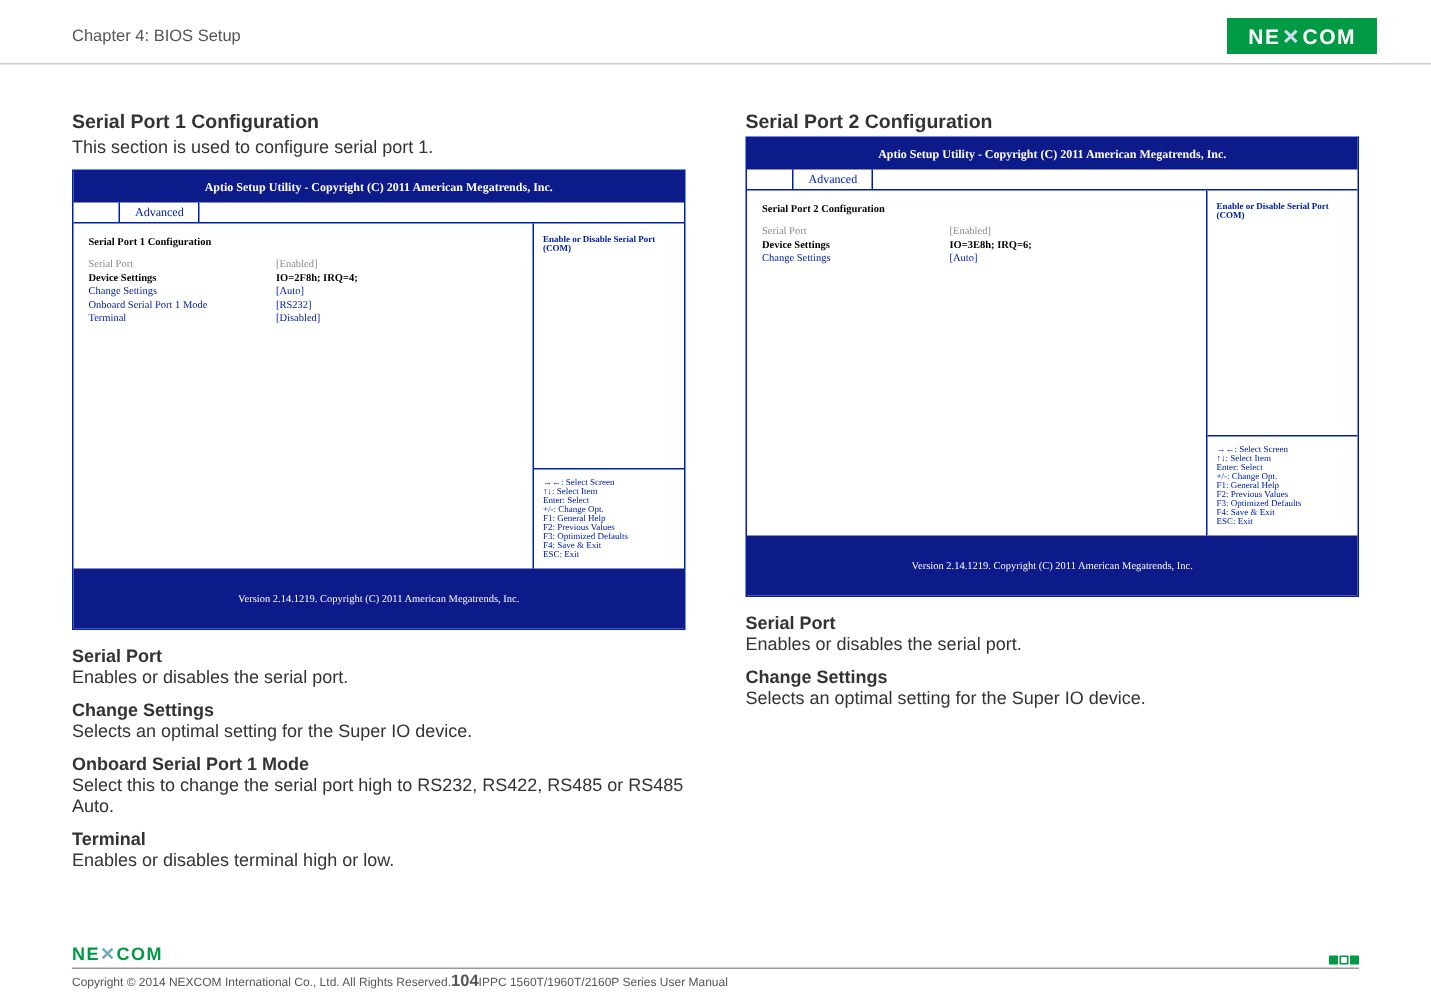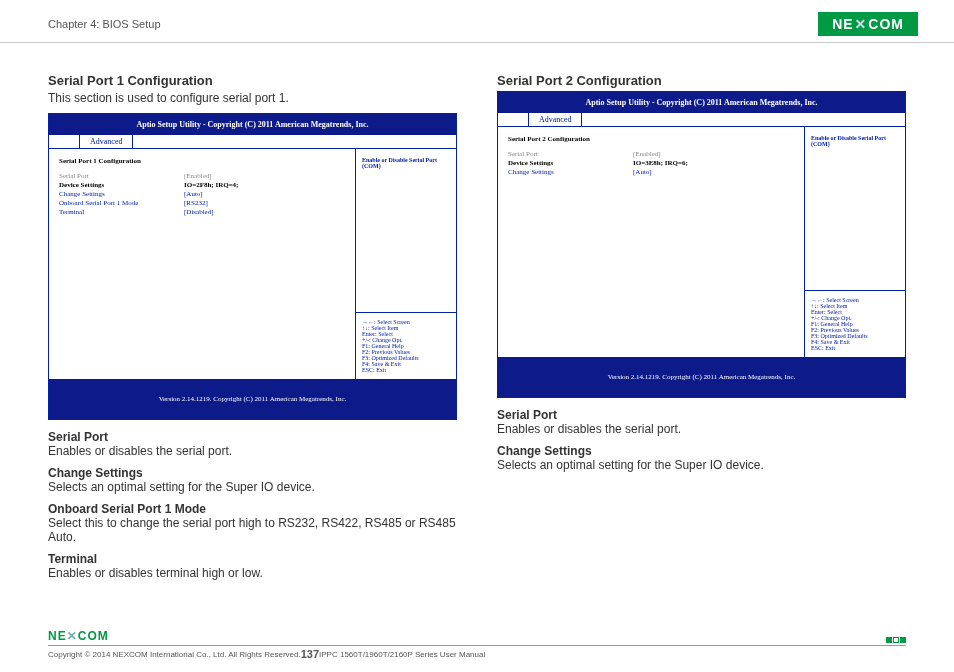--- a/index.html
+++ b/index.html
@@ -266,16 +266,16 @@
   <div class="footer-logo">
     <span>NE<span style="color:#7ab">✕</span>COM</span>
     <span class="footer-deco">
       <span class="sq-g"></span>
         <span class="sq-w"></span>
         <span class="sq-g"></span>
     </span>
   </div>
   <div class="footer-line">
     <span>Copyright © 2014 NEXCOM International Co., Ltd. All Rights Reserved.</span>
-    <span class="pgnum">137</span>
+    <span class="pgnum">104</span>
     <span>IPPC 1560T/1960T/2160P Series User Manual</span>
   </div>
 </div>
 
 </body></html>

